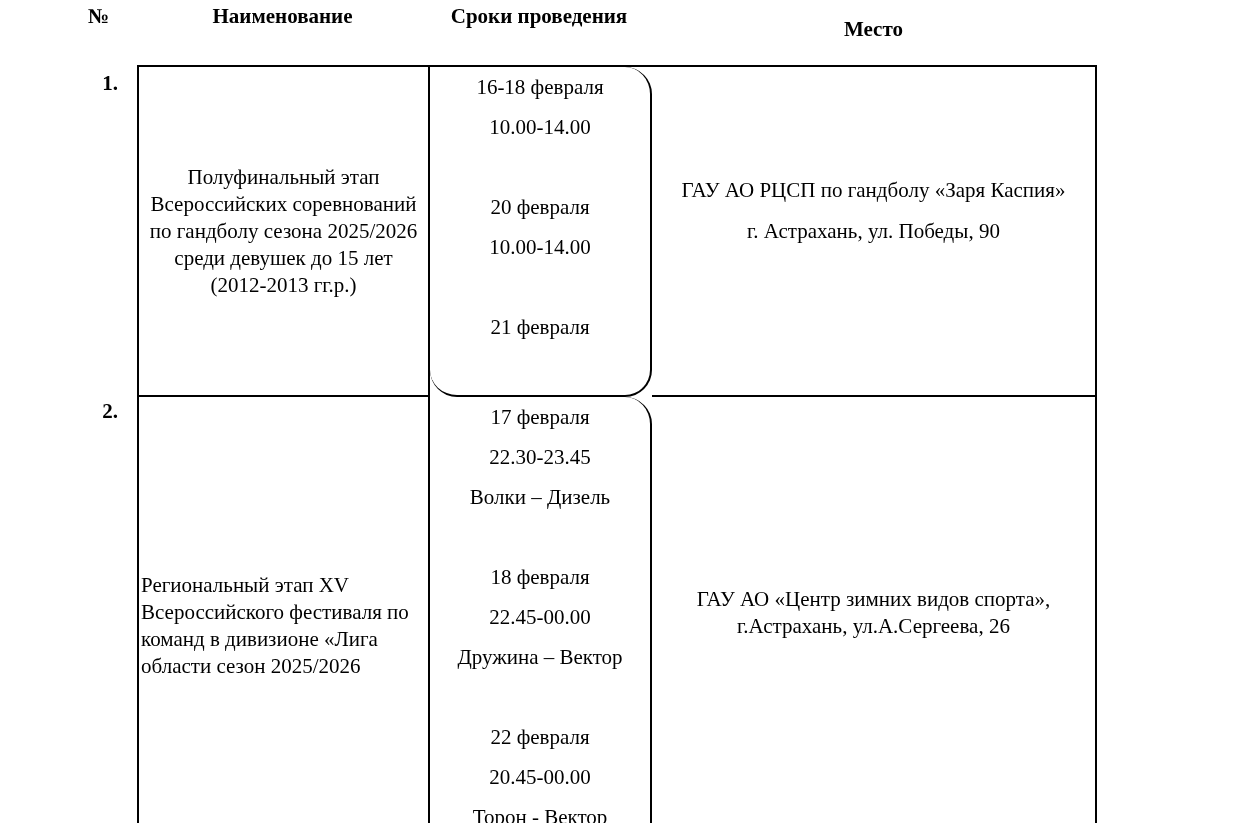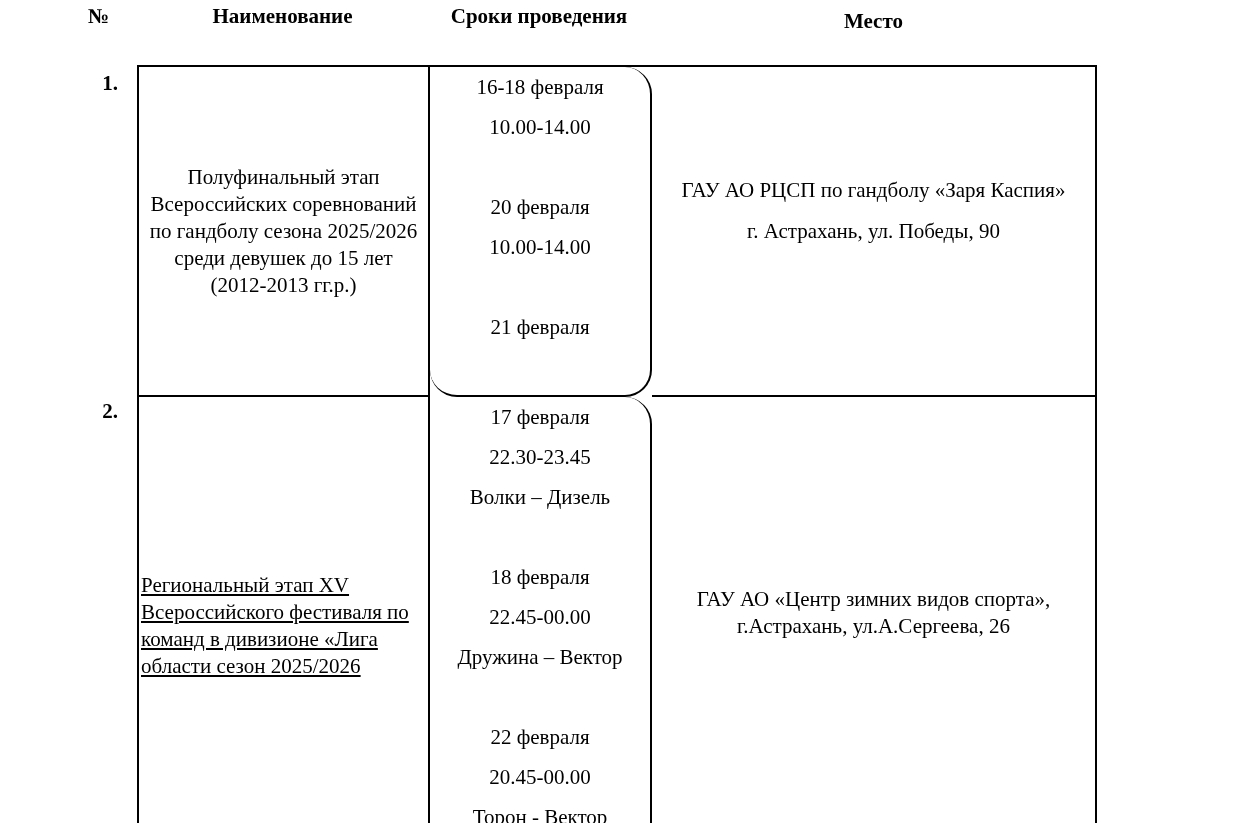--- a/index.html
+++ b/index.html
@@ -21,21 +21,21 @@
   .col-hdr {
     position: absolute;
     top: 4px;
     font-weight: bold;
     text-align: center;
     white-space: nowrap;
   }
   .hdr-number { left: 60px;  width: 77px;  }
   .hdr-name   { left: 137px; width: 291px; }
   .hdr-dates  { left: 428px; width: 222px; }
-  .hdr-place  { left: 650px; width: 447px; top: 9px; }
+  .hdr-place  { left: 650px; width: 447px; top: 17px; }
 
   
   .row-num {
     position: absolute;
     left: 85px;
     width: 33px;
     text-align: right;
     font-weight: bold;
     white-space: nowrap;
   }
@@ -69,21 +69,21 @@
     text-align: center;
   }
   .cell-name-r1 .line { height: 27px; line-height: 27px; }
 
   
   .cell-name-r2 {
     display: flex; flex-direction: column; justify-content: center;
     text-align: left;
     padding-left: 2px;
   }
-  .cell-name-r2 .line { height: 27px; line-height: 27px; text-decoration: underline; }
+  .cell-name-r2 .line { height: 27px; line-height: 27px; }
 
   
   .cell-dates {
     text-align: center;
     border-radius: 27px;
   }
   .cell-dates .line { height: 40px; line-height: 40px; }
 
   
   .cell-place-r1 {

